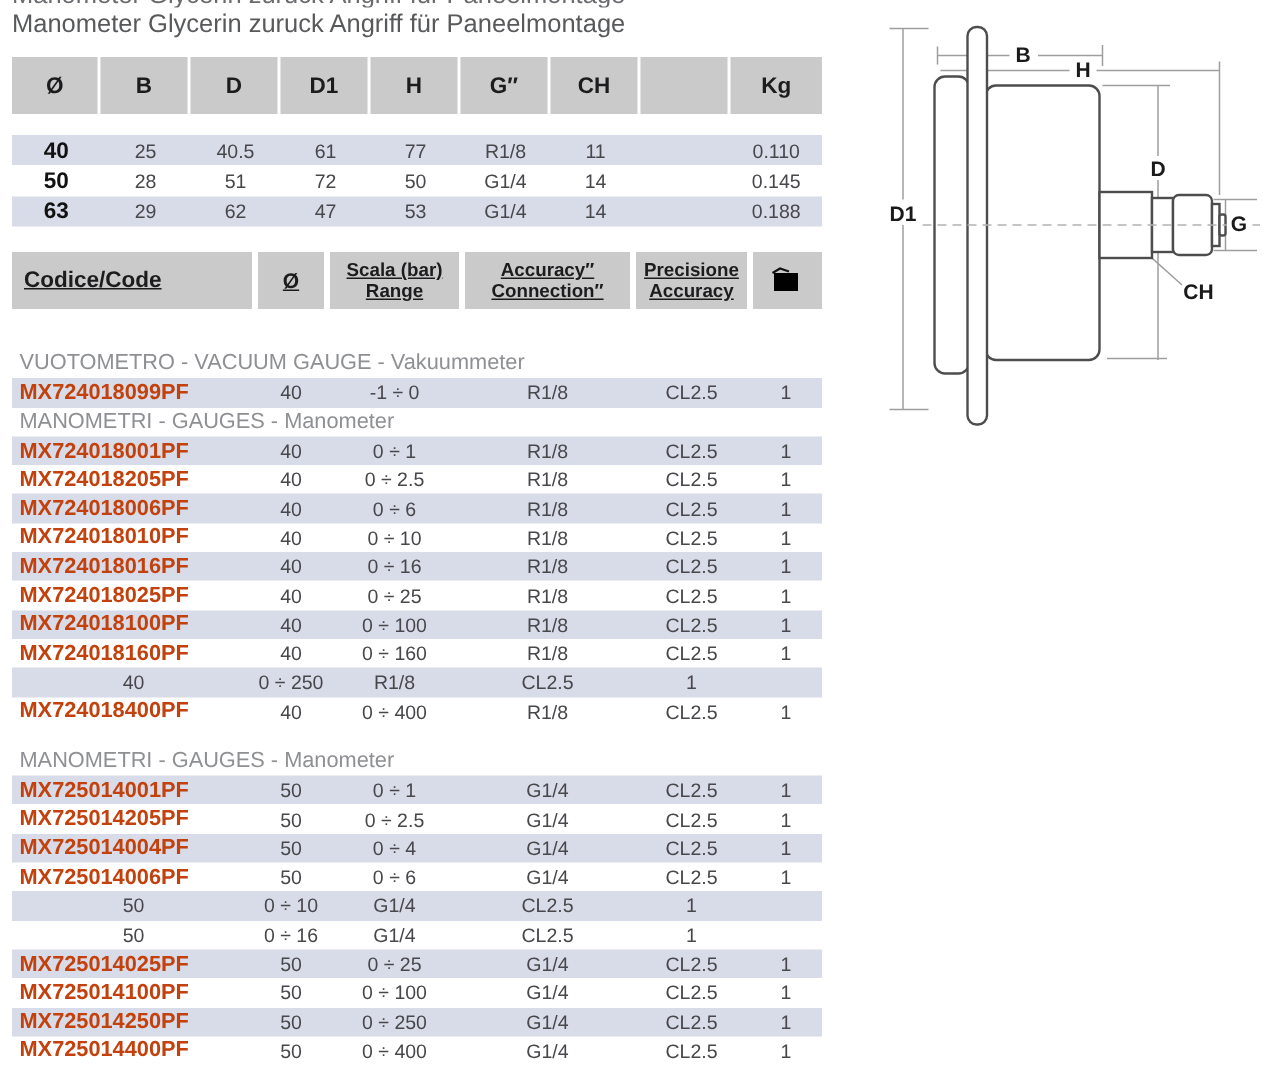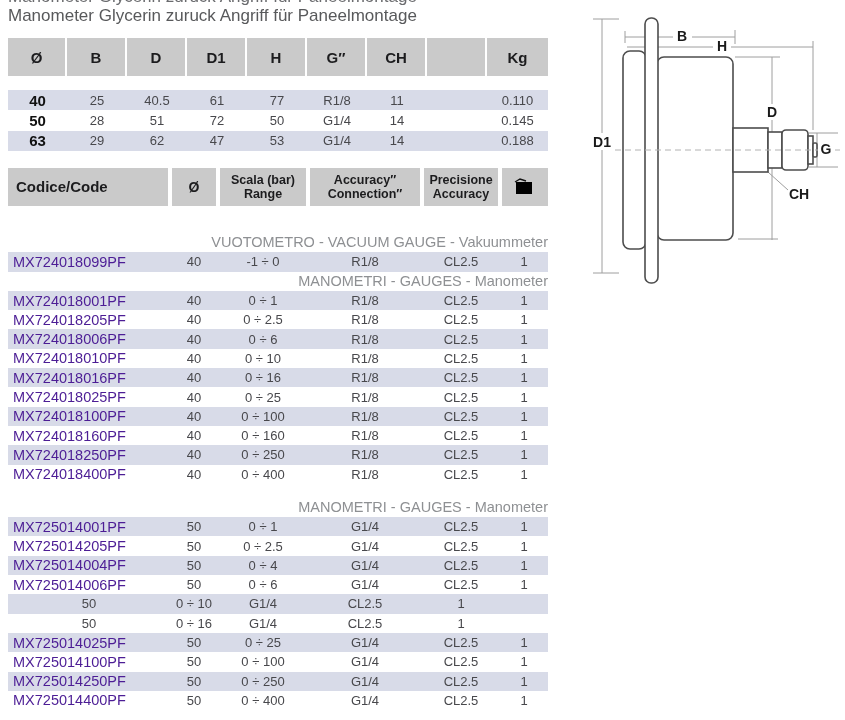--- a/index.html
+++ b/index.html
@@ -41,37 +41,37 @@
   .dims-row .c0{font-size:15px;color:#111;font-weight:bold;}
   
   .prod-header{
     left:8px;top:168px;width:540px;height:38px;
     display:grid;grid-template-columns:160px 44px 86px 110px 74px 46px;
     column-gap:4px;
   }
   .prod-header .hcell{
     background:var(--hdr-bg);display:flex;flex-direction:column;
     align-items:center;justify-content:center;
-    font-weight:bold;color:#1c1c1e;font-size:12.5px;line-height:14px;text-align:center;
+    font-weight:bold;color:#1c1c1e;font-size:12.5px;line-height:14px;text-align:center;text-decoration:underline;
   }
   .prod-header .hcode{align-items:flex-start;padding-left:8px;box-sizing:border-box;font-size:15px;}
   .prod-header .hdia{font-size:14px;}
   
   .prod-body{left:8px;top:233px;width:540px;display:flex;flex-direction:column;}
   .sec-title{
     height:19.3px;line-height:19.3px;padding-left:5px;
-    color:#8e9093;font-size:14.5px;white-space:nowrap;text-align:right;
+    color:#8e9093;font-size:14.5px;white-space:nowrap;
   }
   .prod-row{
     height:19.3px;
     display:grid;grid-template-columns:162px 48px 90px 114px 78px 48px;
     align-items:center;
   }
   .prod-row.shaded{background:var(--row-alt);}
-  .prod-row .code{font-weight:normal;font-size:14.5px;color:#4c1d95;padding-left:5px;white-space:nowrap;}
+  .prod-row .code{font-weight:bold;font-size:14.5px;color:#c2410c;padding-left:5px;white-space:nowrap;}
   .prod-row .v{font-size:13px;color:#48484c;text-align:center;white-space:nowrap;}
   .spacer{height:14px;}
   
   .pkg-icon{display:block;}
   
   .drawing{left:560px;top:0;}
   .dim-label{font-weight:bold;font-size:14px;fill:#1a1a1a;}
 </style>
 </head>
 <body style="--hdr-bg: #cacaca; --row-alt: #d8dbe8;">
@@ -221,21 +221,20 @@
     </div>
     <div class="prod-row">
       <div class="code">MX724018160PF</div>
       <div class="v">40</div>
       <div class="v">0 ÷ 160</div>
       <div class="v">R1/8</div>
       <div class="v">CL2.5</div>
       <div class="v">1</div>
     </div>
     <div class="prod-row shaded">
-      <div class="code">MX724018250PF</div>
       <div class="v">40</div>
       <div class="v">0 ÷ 250</div>
       <div class="v">R1/8</div>
       <div class="v">CL2.5</div>
       <div class="v">1</div>
     </div>
     <div class="prod-row">
       <div class="code">MX724018400PF</div>
       <div class="v">40</div>
       <div class="v">0 ÷ 400</div>

